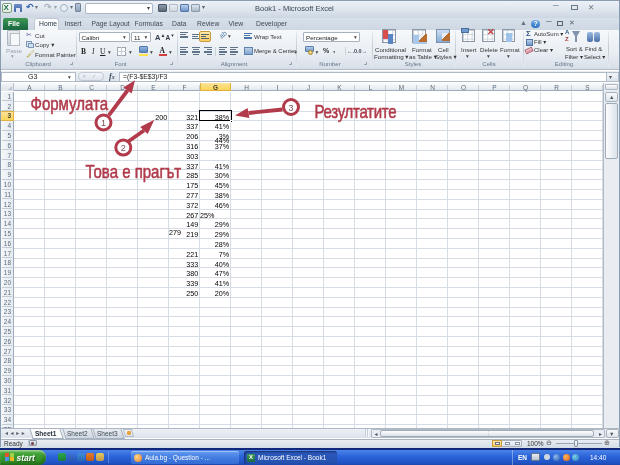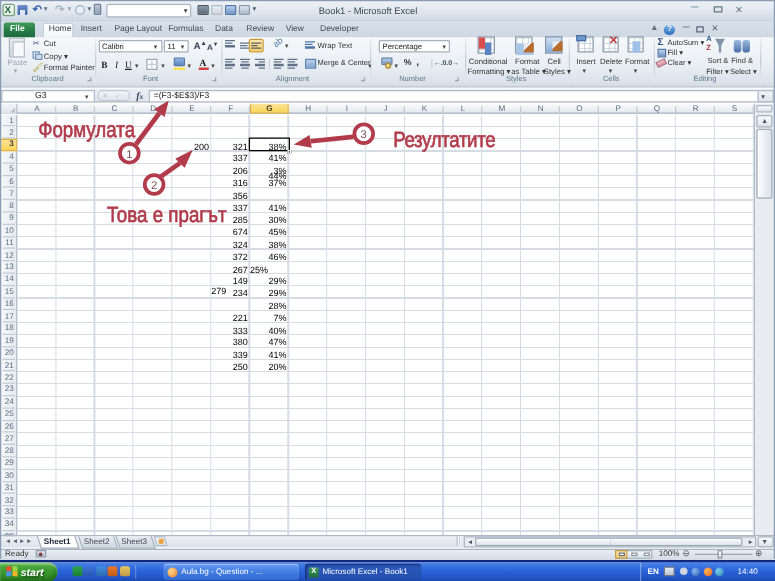--- a/index.html
+++ b/index.html
@@ -326,29 +326,29 @@
 <div class="abs" style="left:2px;top:427.0px;width:10.0px;height:1px;background:#c2cbd5"></div>
 <div class="tx" style="left:11.0px;top:426.00000000000006px;transform:translateX(-100%);font-size:6.5px;color:#5a6b7d">35</div>
 <div class="abs" style="left:14.0px;top:91.6px;width:589.0px;height:336.4px;background:#fff;
 background-image:repeating-linear-gradient(to right,transparent 0px,transparent 30.0px,#d5dce3 30.0px,#d5dce3 31.0px),
 repeating-linear-gradient(to bottom,transparent 0px,transparent 8.8px,#d5dce3 8.8px,#d5dce3 9.8px)"></div>
 <div class="tx" style="left:138.0px;top:112.6px;width:29.2px;text-align:right;font-size:7.2px;color:#000">200</div>
 <div class="tx" style="left:169.0px;top:112.6px;width:29.2px;text-align:right;font-size:7.2px;color:#000">321</div>
 <div class="tx" style="left:169.0px;top:122.4px;width:29.2px;text-align:right;font-size:7.2px;color:#000">337</div>
 <div class="tx" style="left:169.0px;top:132.20000000000002px;width:29.2px;text-align:right;font-size:7.2px;color:#000">206</div>
 <div class="tx" style="left:169.0px;top:142.0px;width:29.2px;text-align:right;font-size:7.2px;color:#000">316</div>
-<div class="tx" style="left:169.0px;top:151.8px;width:29.2px;text-align:right;font-size:7.2px;color:#000">356</div>
+<div class="tx" style="left:169.0px;top:151.8px;width:29.2px;text-align:right;font-size:7.2px;color:#000">303</div>
 <div class="tx" style="left:169.0px;top:161.6px;width:29.2px;text-align:right;font-size:7.2px;color:#000">337</div>
 <div class="tx" style="left:169.0px;top:171.4px;width:29.2px;text-align:right;font-size:7.2px;color:#000">285</div>
-<div class="tx" style="left:169.0px;top:181.20000000000002px;width:29.2px;text-align:right;font-size:7.2px;color:#000">674</div>
-<div class="tx" style="left:169.0px;top:191.0px;width:29.2px;text-align:right;font-size:7.2px;color:#000">324</div>
+<div class="tx" style="left:169.0px;top:181.20000000000002px;width:29.2px;text-align:right;font-size:7.2px;color:#000">175</div>
+<div class="tx" style="left:169.0px;top:191.0px;width:29.2px;text-align:right;font-size:7.2px;color:#000">277</div>
 <div class="tx" style="left:169.0px;top:200.8px;width:29.2px;text-align:right;font-size:7.2px;color:#000">372</div>
 <div class="tx" style="left:169.0px;top:210.6px;width:29.2px;text-align:right;font-size:7.2px;color:#000">267</div>
 <div class="tx" style="left:169.0px;top:220.4px;width:29.2px;text-align:right;font-size:7.2px;color:#000">149</div>
-<div class="tx" style="left:169.0px;top:230.20000000000002px;width:29.2px;text-align:right;font-size:7.2px;color:#000">234</div>
+<div class="tx" style="left:169.0px;top:230.20000000000002px;width:29.2px;text-align:right;font-size:7.2px;color:#000">219</div>
 <div class="tx" style="left:169.0px;top:228px;width:29.2px;text-align:left;font-size:7.2px;color:#000">279</div>
 <div class="tx" style="left:169.0px;top:249.8px;width:29.2px;text-align:right;font-size:7.2px;color:#000">221</div>
 <div class="tx" style="left:169.0px;top:259.6px;width:29.2px;text-align:right;font-size:7.2px;color:#000">333</div>
 <div class="tx" style="left:169.0px;top:269.4px;width:29.2px;text-align:right;font-size:7.2px;color:#000">380</div>
 <div class="tx" style="left:169.0px;top:279.2px;width:29.2px;text-align:right;font-size:7.2px;color:#000">339</div>
 <div class="tx" style="left:169.0px;top:289.0px;width:29.2px;text-align:right;font-size:7.2px;color:#000">250</div>
 <div class="tx" style="left:200.0px;top:112.6px;width:29.2px;text-align:right;font-size:7.2px;color:#000">38%</div>
 <div class="tx" style="left:200.0px;top:122.4px;width:29.2px;text-align:right;font-size:7.2px;color:#000">41%</div>
 <div class="tx" style="left:200.0px;top:132.20000000000002px;width:29.2px;text-align:right;font-size:7.2px;color:#000">3%</div>
 <div class="tx" style="left:200.0px;top:142.0px;width:29.2px;text-align:right;font-size:7.2px;color:#000">37%</div>

